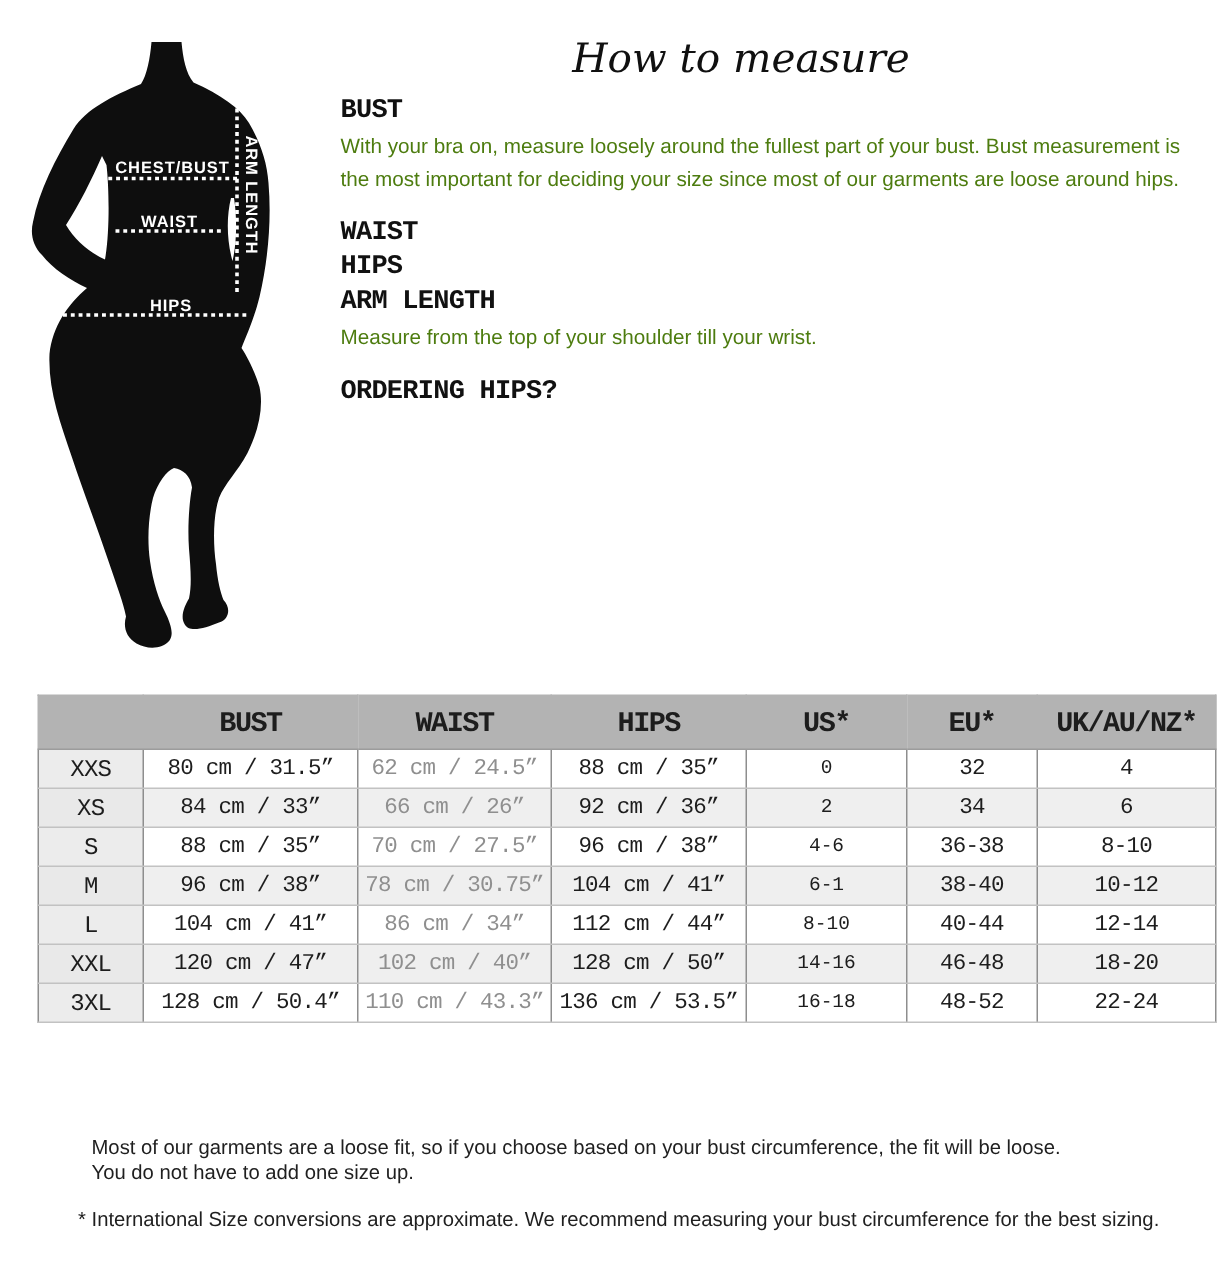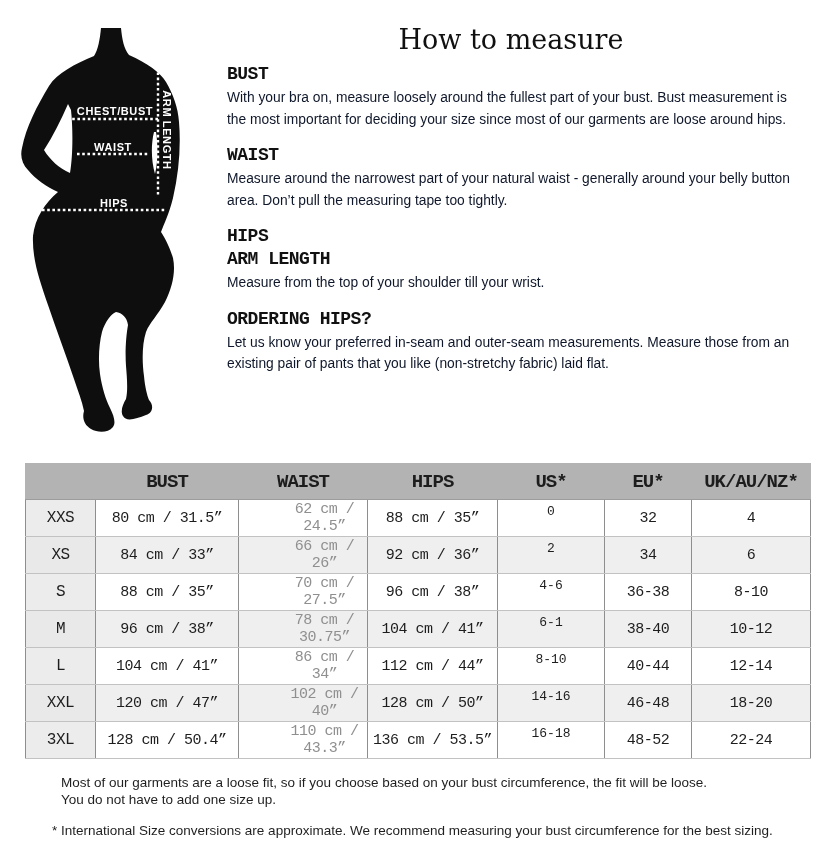--- a/index.html
+++ b/index.html
@@ -9,52 +9,52 @@
     font-family:"Liberation Sans", sans-serif; color:#2b2b2b; overflow:hidden;
   }
   .figure { position:absolute; left:15px; top:22px; width:200px; height:425px; }
   .silhouette { fill:#0e0e0e; }
   .dots { stroke:#ffffff; stroke-width:2.4; stroke-dasharray:2.6 2.6; fill:none; }
   .figlabel {
     fill:#ffffff; font-family:"Liberation Sans", sans-serif; font-weight:bold;
     font-size:11px; letter-spacing:.6px; text-anchor:middle;
   }
   .title {
-    position:absolute; left:391px; top:24px; width:240px; margin:0;
-    text-align:center; font-family:"DejaVu Serif", serif; 
+    position:absolute; left:374px; top:24px; width:240px; margin:0;
+    text-align:center; font-family:"DejaVu Serif", serif; font-style:italic;
     font-weight:normal; font-size:27px; color:#101010;
   }
   .content { position:absolute; left:227px; top:64px; width:582px; }
   .content h2 {
     font-family:"Liberation Mono", monospace; font-weight:bold; font-size:18px;
     color:#111; margin:0 0 3px 0; letter-spacing:-0.5px;
   }
-  .content p { font-size:13.8px; line-height:21.5px; margin:0 0 15px 0; color:#0f172a; }
+  .content p { font-size:13.8px; line-height:21.5px; margin:0 0 15px 0; color:#4d7c0f; }
   table.sizes {
     position:absolute; left:25px; top:463px; width:785px;
     border-collapse:collapse; table-layout:fixed;
     font-family:"Liberation Mono", monospace; border:1px solid #9c9c9c;
   }
   .sizes th {
     background:#b3b3b3; font-size:19px; font-weight:bold; color:#1d1d1d;
     height:36px; border:1px solid #b3b3b3; border-bottom:1px solid #9c9c9c;
     letter-spacing:-1px; text-align:center;
   }
   .sizes td {
     height:26px; text-align:center; font-size:15px; color:#1d1d1d;
     letter-spacing:-0.5px; background:#ffffff;
     border-top:1px solid #c2c2c2; border-bottom:1px solid #c2c2c2;
     border-left:1px solid #8e8e8e; border-right:1px solid #8e8e8e;
   }
   .sizes td.col-size { background:#ececec; font-size:16px; }
   .sizes tbody tr:nth-child(even) td { background:#efefef; }
   .sizes tbody tr:nth-child(even) td.col-size { background:#e9e9e9; }
-  .sizes td.col-waist { color:#8f8f8f;padding-left:44px; }
+  .sizes td.col-waist { color:#8f8f8f; }
   .sizes td.col-us { font-size:13px; vertical-align:top; padding-top:4px; letter-spacing:0; }
-  .footer { position:absolute; left:52px; top:774px; width:762px; font-size:13.5px; line-height:17px; color:#1f1f1f; }
+  .footer { position:absolute; left:52px; top:756px; width:762px; font-size:13.5px; line-height:17px; color:#1f1f1f; }
   .footer p { margin:0; padding-left:9px; }
   .footer p.note { margin-top:14px; padding-left:0; }
 </style>
 </head>
 <body>
 
 <div class="figure">
   <svg width="200" height="425" viewBox="0 0 200 425">
     <path class="silhouette" fill-rule="evenodd" d="
       M 86,6 L 106,6
@@ -109,32 +109,30 @@
 
 <h1 class="title">How to measure</h1>
 
 <div class="content">
   <section>
     <h2>BUST</h2>
     <p>With your bra on, measure loosely around the fullest part of your bust. Bust measurement is the most important for deciding your size since most of our garments are loose around hips.</p>
   </section>
   <section>
     <h2>WAIST</h2>
-    <p>Measure around the narrowest part of your natural waist - generally around your belly button area. Don’t pull the measuring tape too tightly.</p>
   </section>
   <section>
     <h2>HIPS</h2>
   </section>
   <section>
     <h2>ARM LENGTH</h2>
     <p>Measure from the top of your shoulder till your wrist.</p>
   </section>
   <section>
     <h2>ORDERING HIPS?</h2>
-    <p>Let us know your preferred in-seam and outer-seam measurements. Measure those from an existing pair of pants that you like (non-stretchy fabric) laid flat.</p>
   </section>
 </div>
 
 <table class="sizes">
   <colgroup>
     <col style="width:70px">
       <col style="width:143px">
       <col style="width:129px">
     <col style="width:130px">
       <col style="width:107px">

